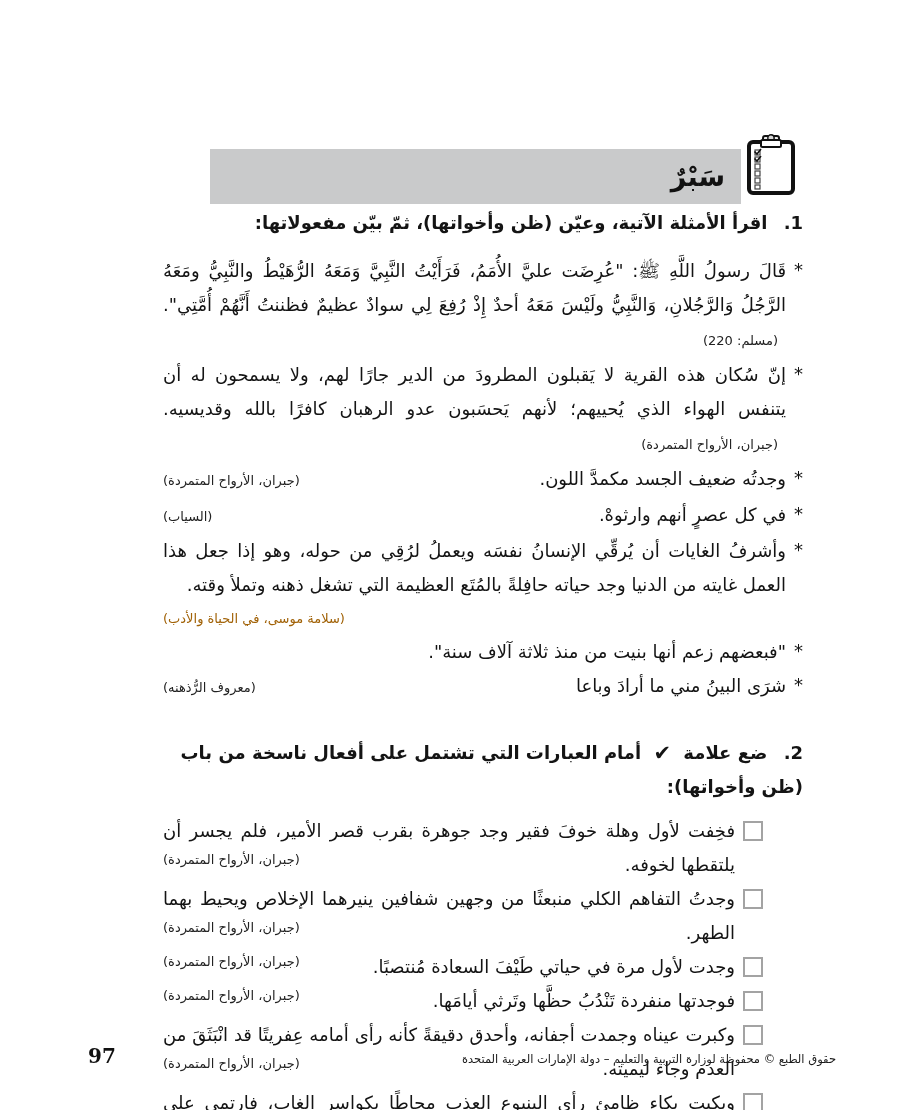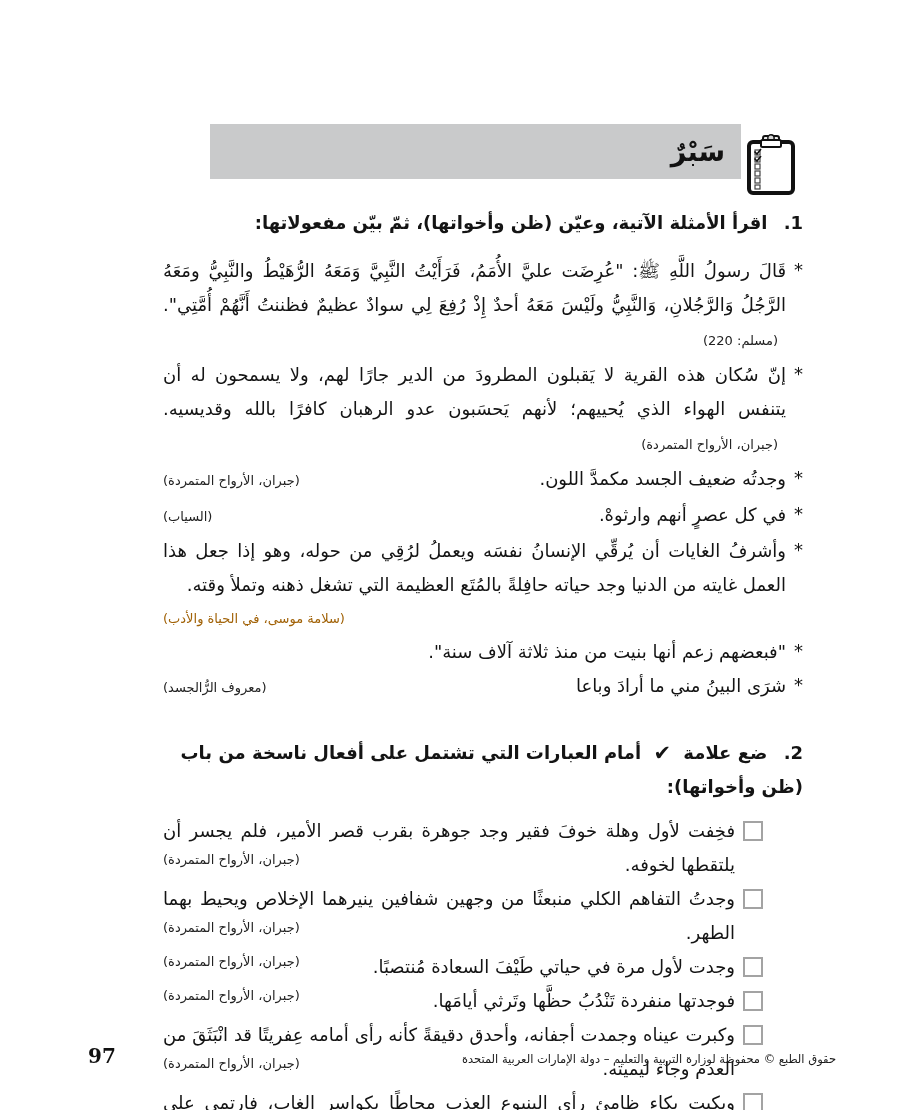--- a/index.html
+++ b/index.html
@@ -7,21 +7,21 @@
     position:relative;
     width:898px;height:1110px;
     background:#ffffff;
     direction:rtl;
     font-family:"DejaVu Sans",sans-serif;
     color:#141414;
     overflow:hidden;
   }
   
   .band{
-    position:absolute;top:124px;left:210px;width:531px;height:55px;
+    position:absolute;top:149px;left:210px;width:531px;height:55px;
     background:#c9cacb;
     display:flex;align-items:center;justify-content:flex-start;
     padding-right:16px;box-sizing:border-box;
   }
   .band-title{font-size:27px;font-weight:700;color:#111;}
   .clip-icon{position:absolute;top:134px;left:744px;width:54px;height:62px;}
   
   .content{
     position:absolute;top:206px;right:95px;width:640px;
     font-size:18px;line-height:34px;
@@ -118,21 +118,21 @@
     <div class="src-line">(سلامة موسى، في الحياة والأدب)</div>
 
     <div class="ex1-item">
       <span class="star">*</span>
       <span>"فبعضهم زعم أنها بنيت من منذ ثلاثة آلاف سنة".</span>
     </div>
 
     <div class="ex1-item row">
       <span class="star">*</span>
       <span>شرَى البينُ مني ما أرادَ وباعا</span>
-      <span class="src">(معروف الرُّالجسد)</span>
+      <span class="src">(معروف الرُّذهنه)</span>
     </div>
 
     <div class="ex-heading ex2-head">
       <span class="num">2.</span>
       <span>ضع علامة</span>
       <span class="check">✔</span>
       <span>أمام العبارات التي تشتمل على أفعال ناسخة من باب (ظن وأخواتها):</span>
     </div>
 
     <div class="ex2-item">

